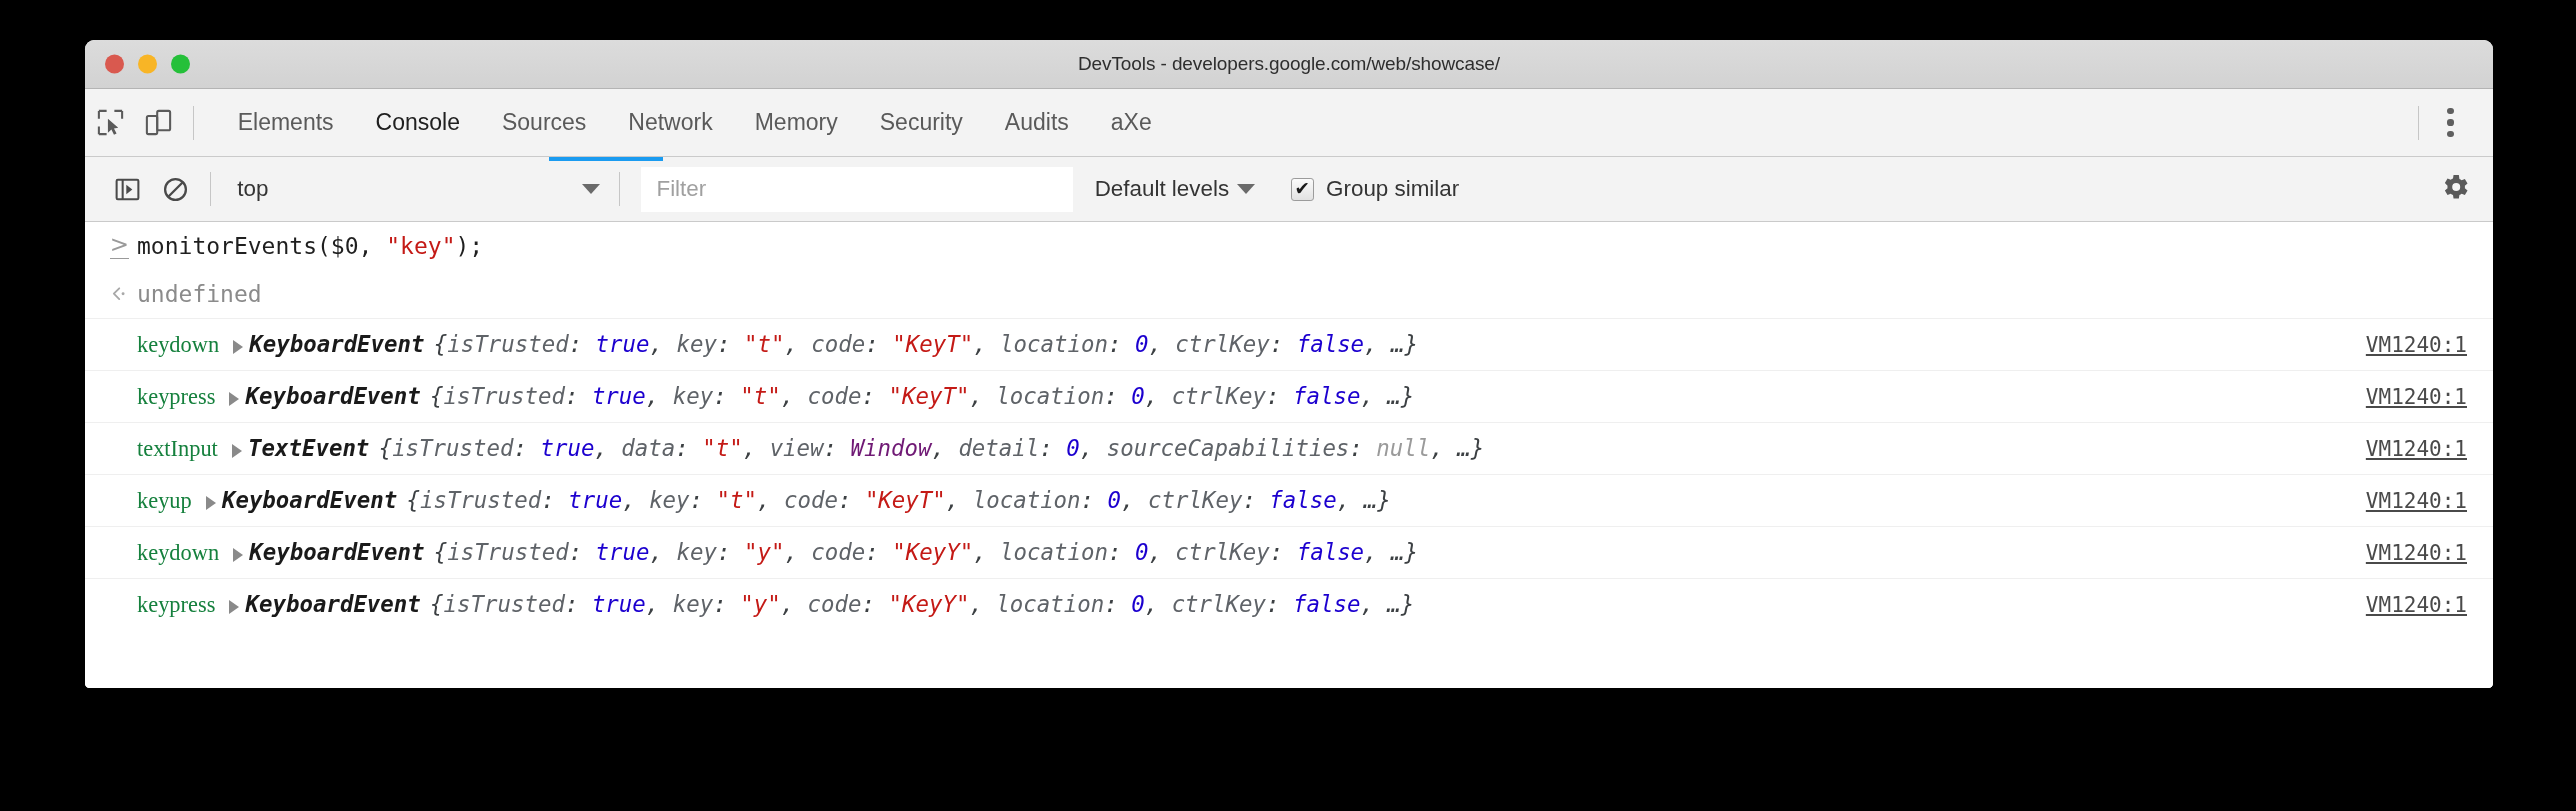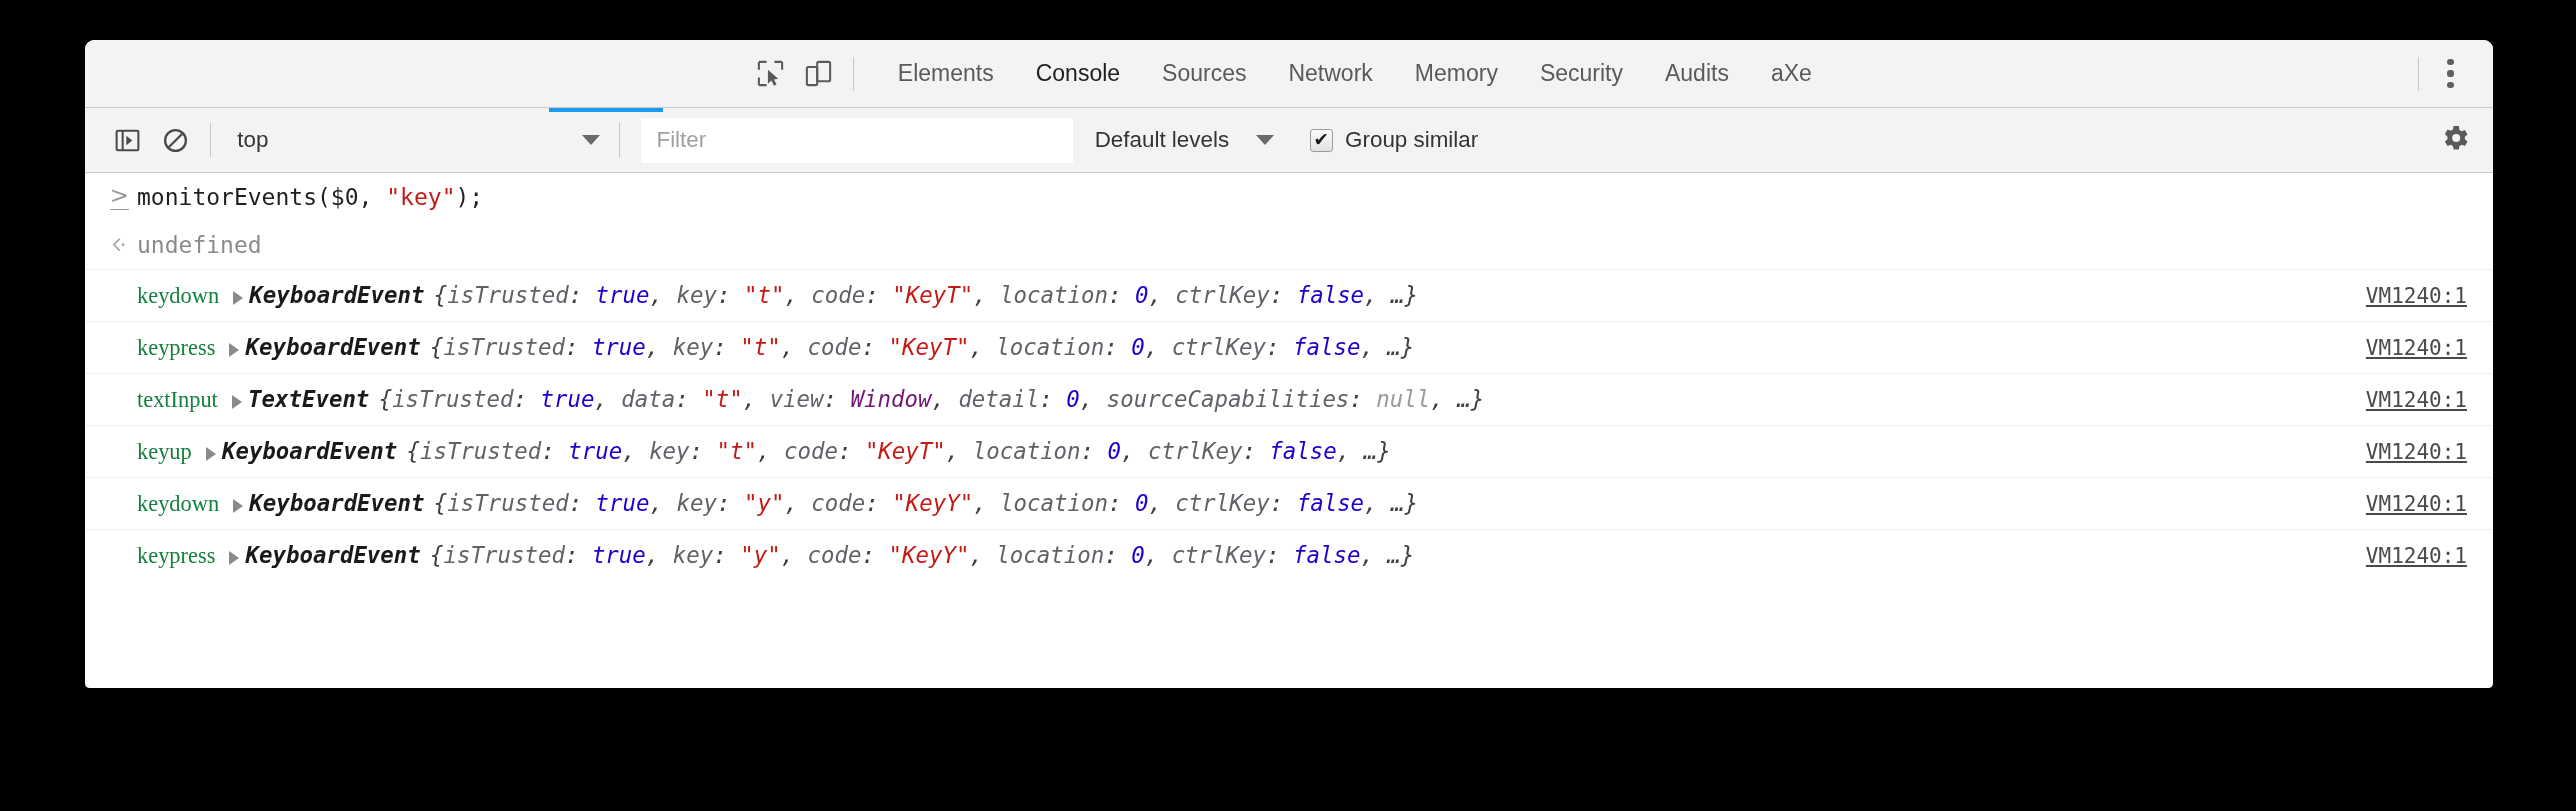--- a/index.html
+++ b/index.html
@@ -69,21 +69,20 @@
 
   
   .tabbar {
     position: relative;
     height: 68px;
     background: #f3f3f3;
     border-bottom: 0.8px solid #cacaca;
     display: flex;
     align-items: center;
     padding-left: 1px;
-    justify-content: center;
   }
   .tool-icon {
     width: 48px;
     height: 48px;
     display: flex;
     align-items: center;
     justify-content: center;
     cursor: pointer;
   }
   .vsep {
@@ -178,21 +177,21 @@
     font-family: "Liberation Sans", sans-serif;
     font-size: 22.4px;
     color: #9a9a9a;
     padding: 0 15.4px;
     margin-left: 10.8px;
   }
   .filter-input::placeholder { color: #a0a0a0; opacity: 1; }
   .levels-select {
     display: flex;
     align-items: center;
-    gap: 27px;
+    gap: 8px;
     margin-left: 21.6px;
     cursor: pointer;
   }
   .levels-label {
     font-family: "Liberation Sans", sans-serif;
     font-size: 22.4px;
     color: #343434;
   }
   .group-similar {
     display: flex;
@@ -344,20 +343,28 @@
     cursor: pointer;
     white-space: nowrap;
   }
 </style>
 </head>
 <body>
 
 <div class="stage">
   <div class="devtools-window">
 
+    <div class="titlebar">
+      <div class="traffic-lights">
+        <span class="light red"></span>
+        <span class="light yellow"></span>
+        <span class="light green"></span>
+      </div>
+      <div class="window-title">DevTools - developers.google.com/web/showcase/</div>
+    </div>
 
     <div class="tabbar">
       <span class="tool-icon">
         <svg width="31" height="31" viewBox="0 0 24 24">
           <path d="M3 3h6M3 3v6M21 3h-6M21 3v6M3 21h6M3 21v-6" fill="none" stroke="#5a5a5a" stroke-width="1.6"></path>
           <path d="M10 9l8 7-3.3.6 2 4-2 .9-2-4.1L10 20z" fill="#5a5a5a"></path>
         </svg>
       </span>
       <span class="tool-icon">
         <svg width="31" height="31" viewBox="0 0 24 24">

